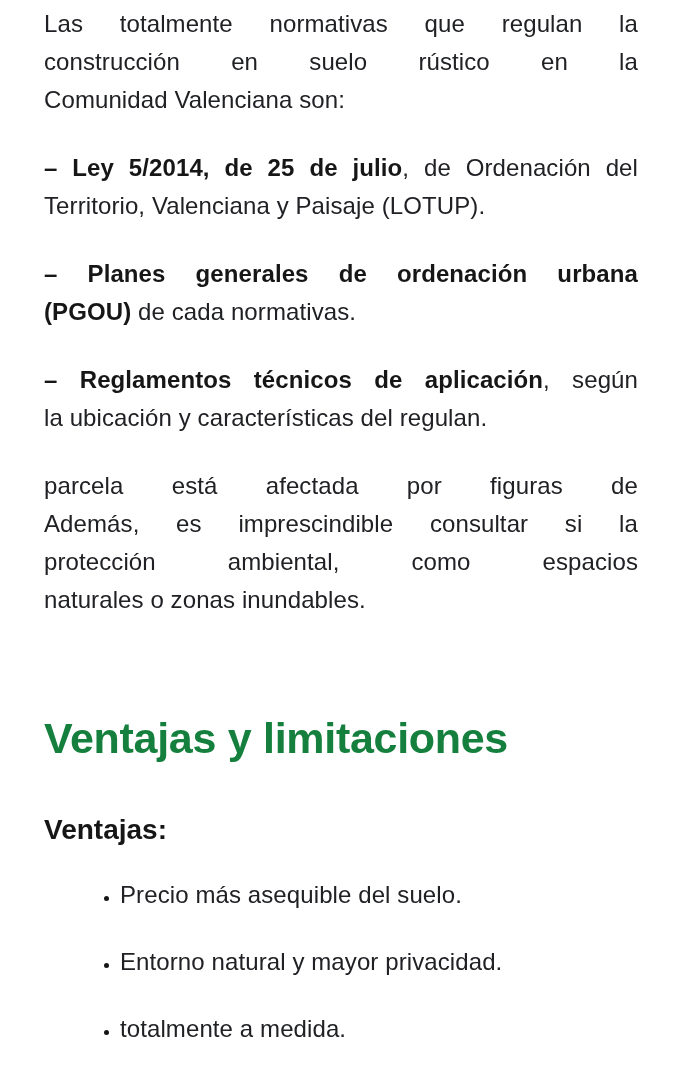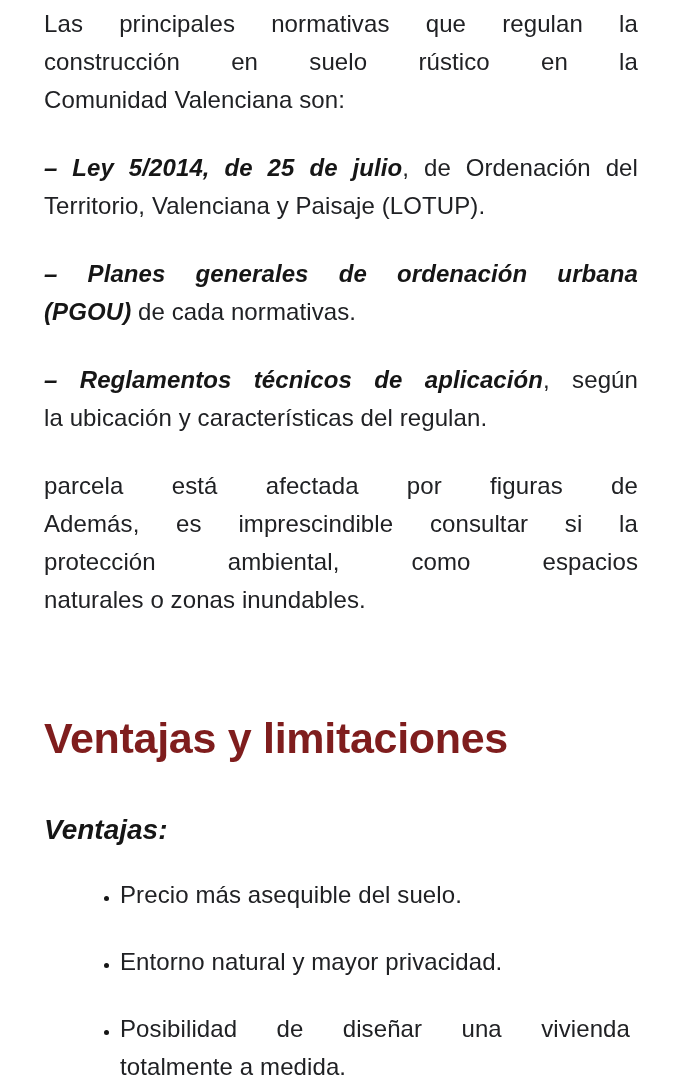--- a/index.html
+++ b/index.html
@@ -29,29 +29,28 @@
     white-space: normal;
   }
   
   .line.j {
     text-align-last: justify;
     -moz-text-align-last: justify;
   }
   .line b, .subhead {
     font-weight: 700;
     color: #161616;
-    font-style: italic;
   }
   h1.heading {
     margin: 94px 0 48px 0;
     font-size: 43px;
     line-height: 50px;
     font-weight: 700;
     letter-spacing: -0.3px;
-    color: #7f1d1d;
+    color: #15803d;
   }
   .subhead {
     font-size: 28px;
     line-height: 38px;
     margin: 0 0 27px 0;
   }
   ul.bullets {
     margin: 0;
     padding: 0 0 0 76px;
     list-style: disc outside;
@@ -63,21 +62,21 @@
   ul.bullets li:last-child {
     margin-bottom: 0;
   }
 </style>
 </head>
 <body>
 
 <div class="page">
 
   <div class="para">
-    <div class="line j">Las principales normativas que regulan la</div>
+    <div class="line j">Las totalmente normativas que regulan la</div>
     <div class="line j">construcción en suelo rústico en la</div>
     <div class="line">Comunidad Valenciana son:</div>
   </div>
 
   <div class="para">
     <div class="line j"><b>– Ley 5/2014, de 25 de julio</b><span>, de Ordenación del</span></div>
     <div class="line">Territorio, Valenciana y Paisaje (LOTUP).</div>
   </div>
 
   <div class="para">
@@ -102,18 +101,17 @@
   <div class="subhead">Ventajas:</div>
 
   <ul class="bullets">
     <li>
       <div class="line">Precio más asequible del suelo.</div>
     </li>
     <li>
       <div class="line">Entorno natural y mayor privacidad.</div>
     </li>
     <li>
-      <div class="line j">Posibilidad de diseñar una vivienda</div>
       <div class="line">totalmente a medida.</div>
     </li>
   </ul>
 
 </div>
 
 </body></html>

